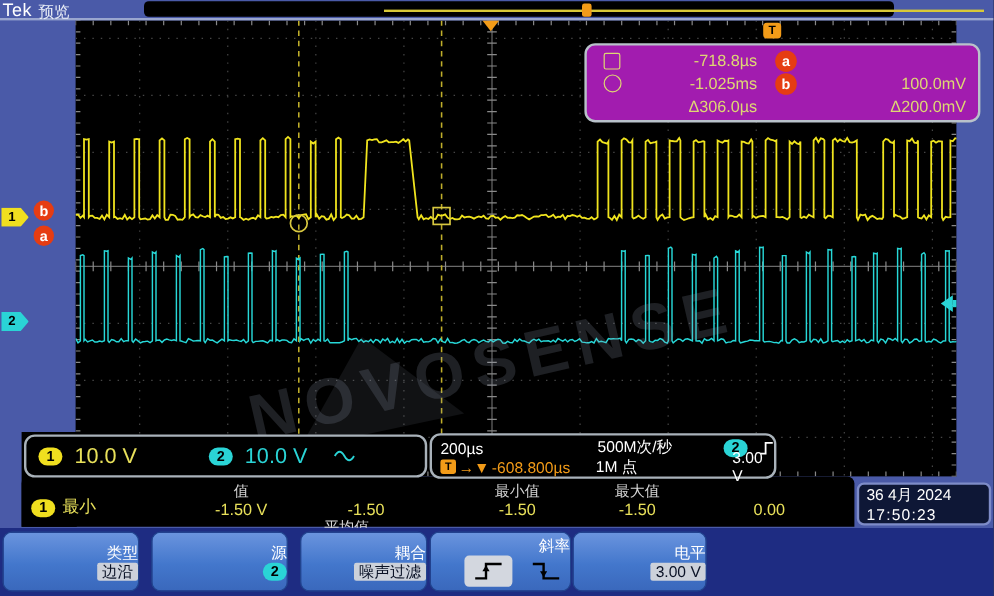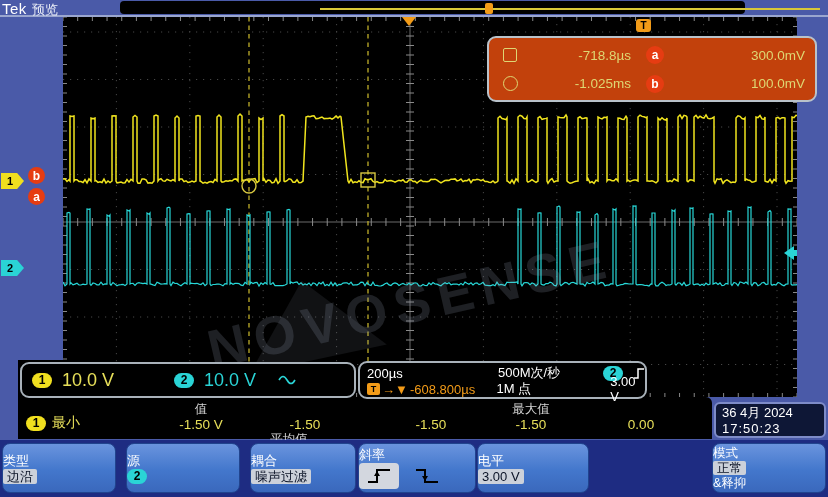--- a/index.html
+++ b/index.html
@@ -37,21 +37,21 @@
   .curbadge{width:17px;height:17px;border-radius:50%;background:#e63c12;color:#fff;
     font-weight:bold;font-size:12px;display:flex;align-items:center;justify-content:center;z-index:8;}
   #b-badge{left:28px;top:167px;}
   #a-badge{left:28px;top:188px;}
   #expmark{left:402px;top:17px;width:0;height:0;z-index:8;
     border-left:7px solid transparent;border-right:7px solid transparent;border-top:9px solid #f29b18;}
   #tmark{left:636px;top:19px;width:15px;height:13px;background:#f29b18;border-radius:3px;
     color:#000;font-weight:bold;font-size:10px;text-align:center;line-height:13px;z-index:8;}
 
   
-  #curbox{left:487px;top:36px;width:330px;height:66px;background:#c2410c;
+  #curbox{left:487px;top:36px;width:330px;height:66px;background:#a21caf;
     border:2px solid #b9c2ca;border-radius:9px;z-index:10;box-sizing:border-box;
     padding:3px 10px 2px 14px;display:flex;flex-direction:column;justify-content:space-around;}
   .currow{display:flex;align-items:center;height:19px;color:#ded773;font-size:13.5px;}
   .curicon{width:26px;display:flex;align-items:center;}
   .sqico{width:12px;height:12px;border:1.6px solid #ded773;border-radius:2px;}
   .ciico{width:13px;height:13px;border:1.6px solid #ded773;border-radius:50%;}
   .curtime{width:102px;text-align:right;}
   .curbcol{width:48px;display:flex;justify-content:center;}
   .curval{flex:1;text-align:right;}
 
@@ -79,21 +79,21 @@
     color:#e8e05a;font-size:14px;}
   
   #datebox{left:714px;top:402px;width:112px;height:36px;background:#0e1736;
     border:2px solid #7e8cc8;border-radius:6px;z-index:10;box-sizing:border-box;
     color:#fff;font-size:13px;padding:1px 6px;line-height:16px;}
 
   
   #menubar{left:0;top:440px;width:828px;height:57px;background:#1e2c82;z-index:20;}
   .mbtn{position:absolute;top:3px;height:50px;background:linear-gradient(180deg,#6a94de 0%,#4377cc 55%,#3a68bc 100%);
     border:1px solid #21448e;border-radius:8px;box-sizing:border-box;
-    display:flex;flex-direction:column;align-items:flex-start;justify-content:center;gap:1px;
+    display:flex;flex-direction:column;align-items:flex-end;justify-content:center;gap:1px;
     color:#fff;font-size:13px;line-height:15px;}
   .hl{background:#ccd1da;color:#0a1226;padding:0 4px;border-radius:2px;}
   .slopeicons{display:flex;gap:8px;align-items:center;}
   .slopebox{width:40px;height:26px;border-radius:4px;display:flex;align-items:center;justify-content:center;}
   .slopesel{background:#d3d7df;}
 </style>
 </head>
 <body>
 
 <div class="abs" id="scopewrap">
@@ -432,31 +432,36 @@
 
 <div class="abs" id="curbox">
   <div class="currow">
     <span class="curicon">
         <span class="sqico"></span>
       </span>
     <span class="curtime">-718.8µs</span>
     <span class="curbcol">
         <span class="curbadge" style="width:18px;height:18px;">a</span>
       </span>
-    <span class="curval">300.0mV</span>
   </div>
   <div class="currow">
     <span class="curicon">
         <span class="ciico"></span>
       </span>
     <span class="curtime">-1.025ms</span>
     <span class="curbcol">
         <span class="curbadge" style="width:18px;height:18px;">b</span>
       </span>
     <span class="curval">100.0mV</span>
+  </div>
+  <div class="currow">
+    <span class="curicon"></span>
+    <span class="curtime">Δ306.0µs</span>
+    <span class="curbcol"></span>
+    <span class="curval">Δ200.0mV</span>
   </div>
 </div>
 
 <div class="abs" id="backing1"></div>
 
 <div class="abs robox" id="chbox">
   <span class="pill pill-y" style="margin-left:10px;">1</span>
   <span class="chscale" style="color:#e8e05a;">10.0 V</span>
   <span class="pill pill-c" style="margin-left:60px;">2</span>
   <span class="chscale" style="color:#2ad4d6;">10.0 V</span>
@@ -485,20 +490,21 @@
       <span class="orange">-608.800µs</span>
     </span>
     <span style="width:108px;">1M 点</span>
     <span style="margin-left:14px;">3.00 V</span>
   </div>
 </div>
 
 <div class="abs" id="measpanel">
   <span class="mhead" style="left:128px;">值</span>
   <span class="mhead" style="left:216px;margin-top:30px;">平均值</span>
+  <span class="mhead" style="left:358px;">最小值</span>
   <span class="mhead" style="left:458px;">最大值</span>
   <span class="mval" style="left:128px;text-align:center;">-1.50 V</span>
   <span class="mval" style="left:232px;">-1.50</span>
   <span class="mval" style="left:358px;">-1.50</span>
   <span class="mval" style="left:458px;">-1.50</span>
   <span class="mval" style="left:568px;">0.00</span>
   <span id="measlabel">
     <span class="pill pill-y">1</span>
     <span>最小</span>
   </span>
@@ -536,18 +542,13 @@
             <polyline points="2,4 11,4 11,16 24,16" fill="none" stroke="#000" stroke-width="2"></polyline>
             <polygon points="8,10 14,10 11,15" fill="#000"></polygon>
           </svg>
       </span>
     </span>
   </div>
   <div class="mbtn" style="left:477px;width:112px;">
     <span>电平</span>
     <span class="hl">3.00 V</span>
   </div>
-  <div class="mbtn" style="left:712px;width:114px;font-size:12.5px;line-height:14px;">
-    <span>模式</span>
-    <span class="hl">正常</span>
-    <span>&amp;释抑</span>
-  </div>
 </div>
 
 </body></html>

